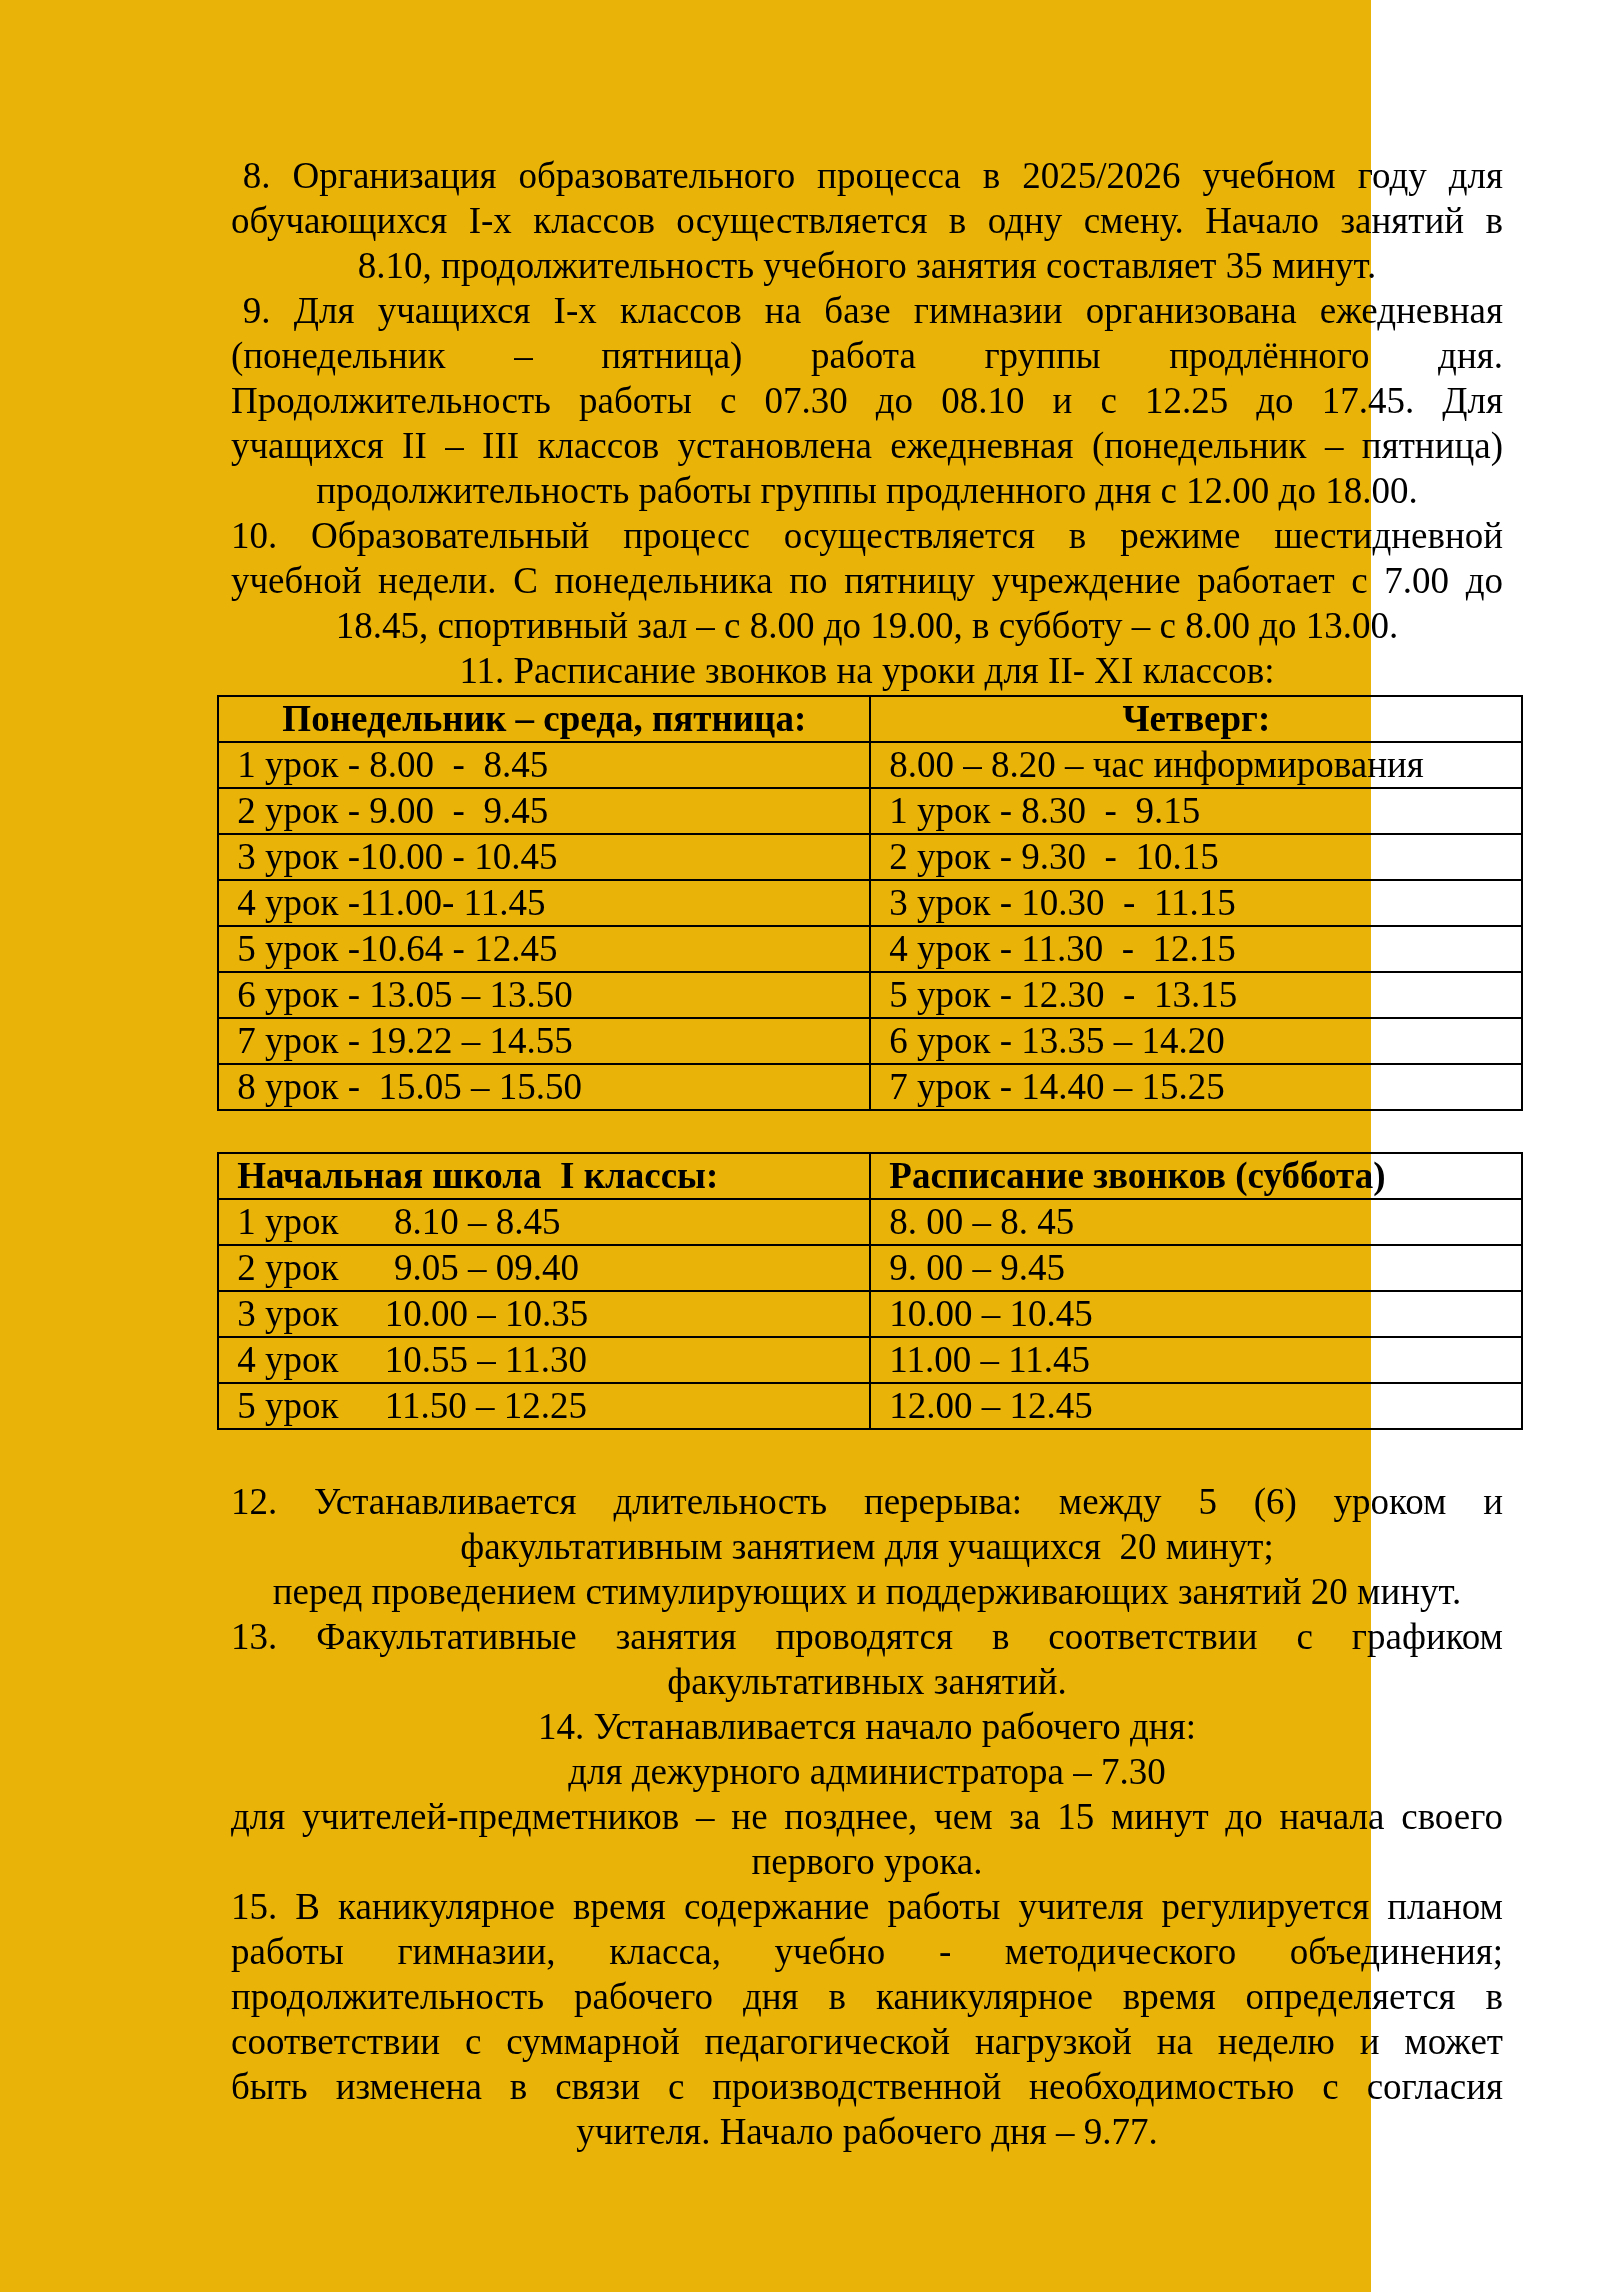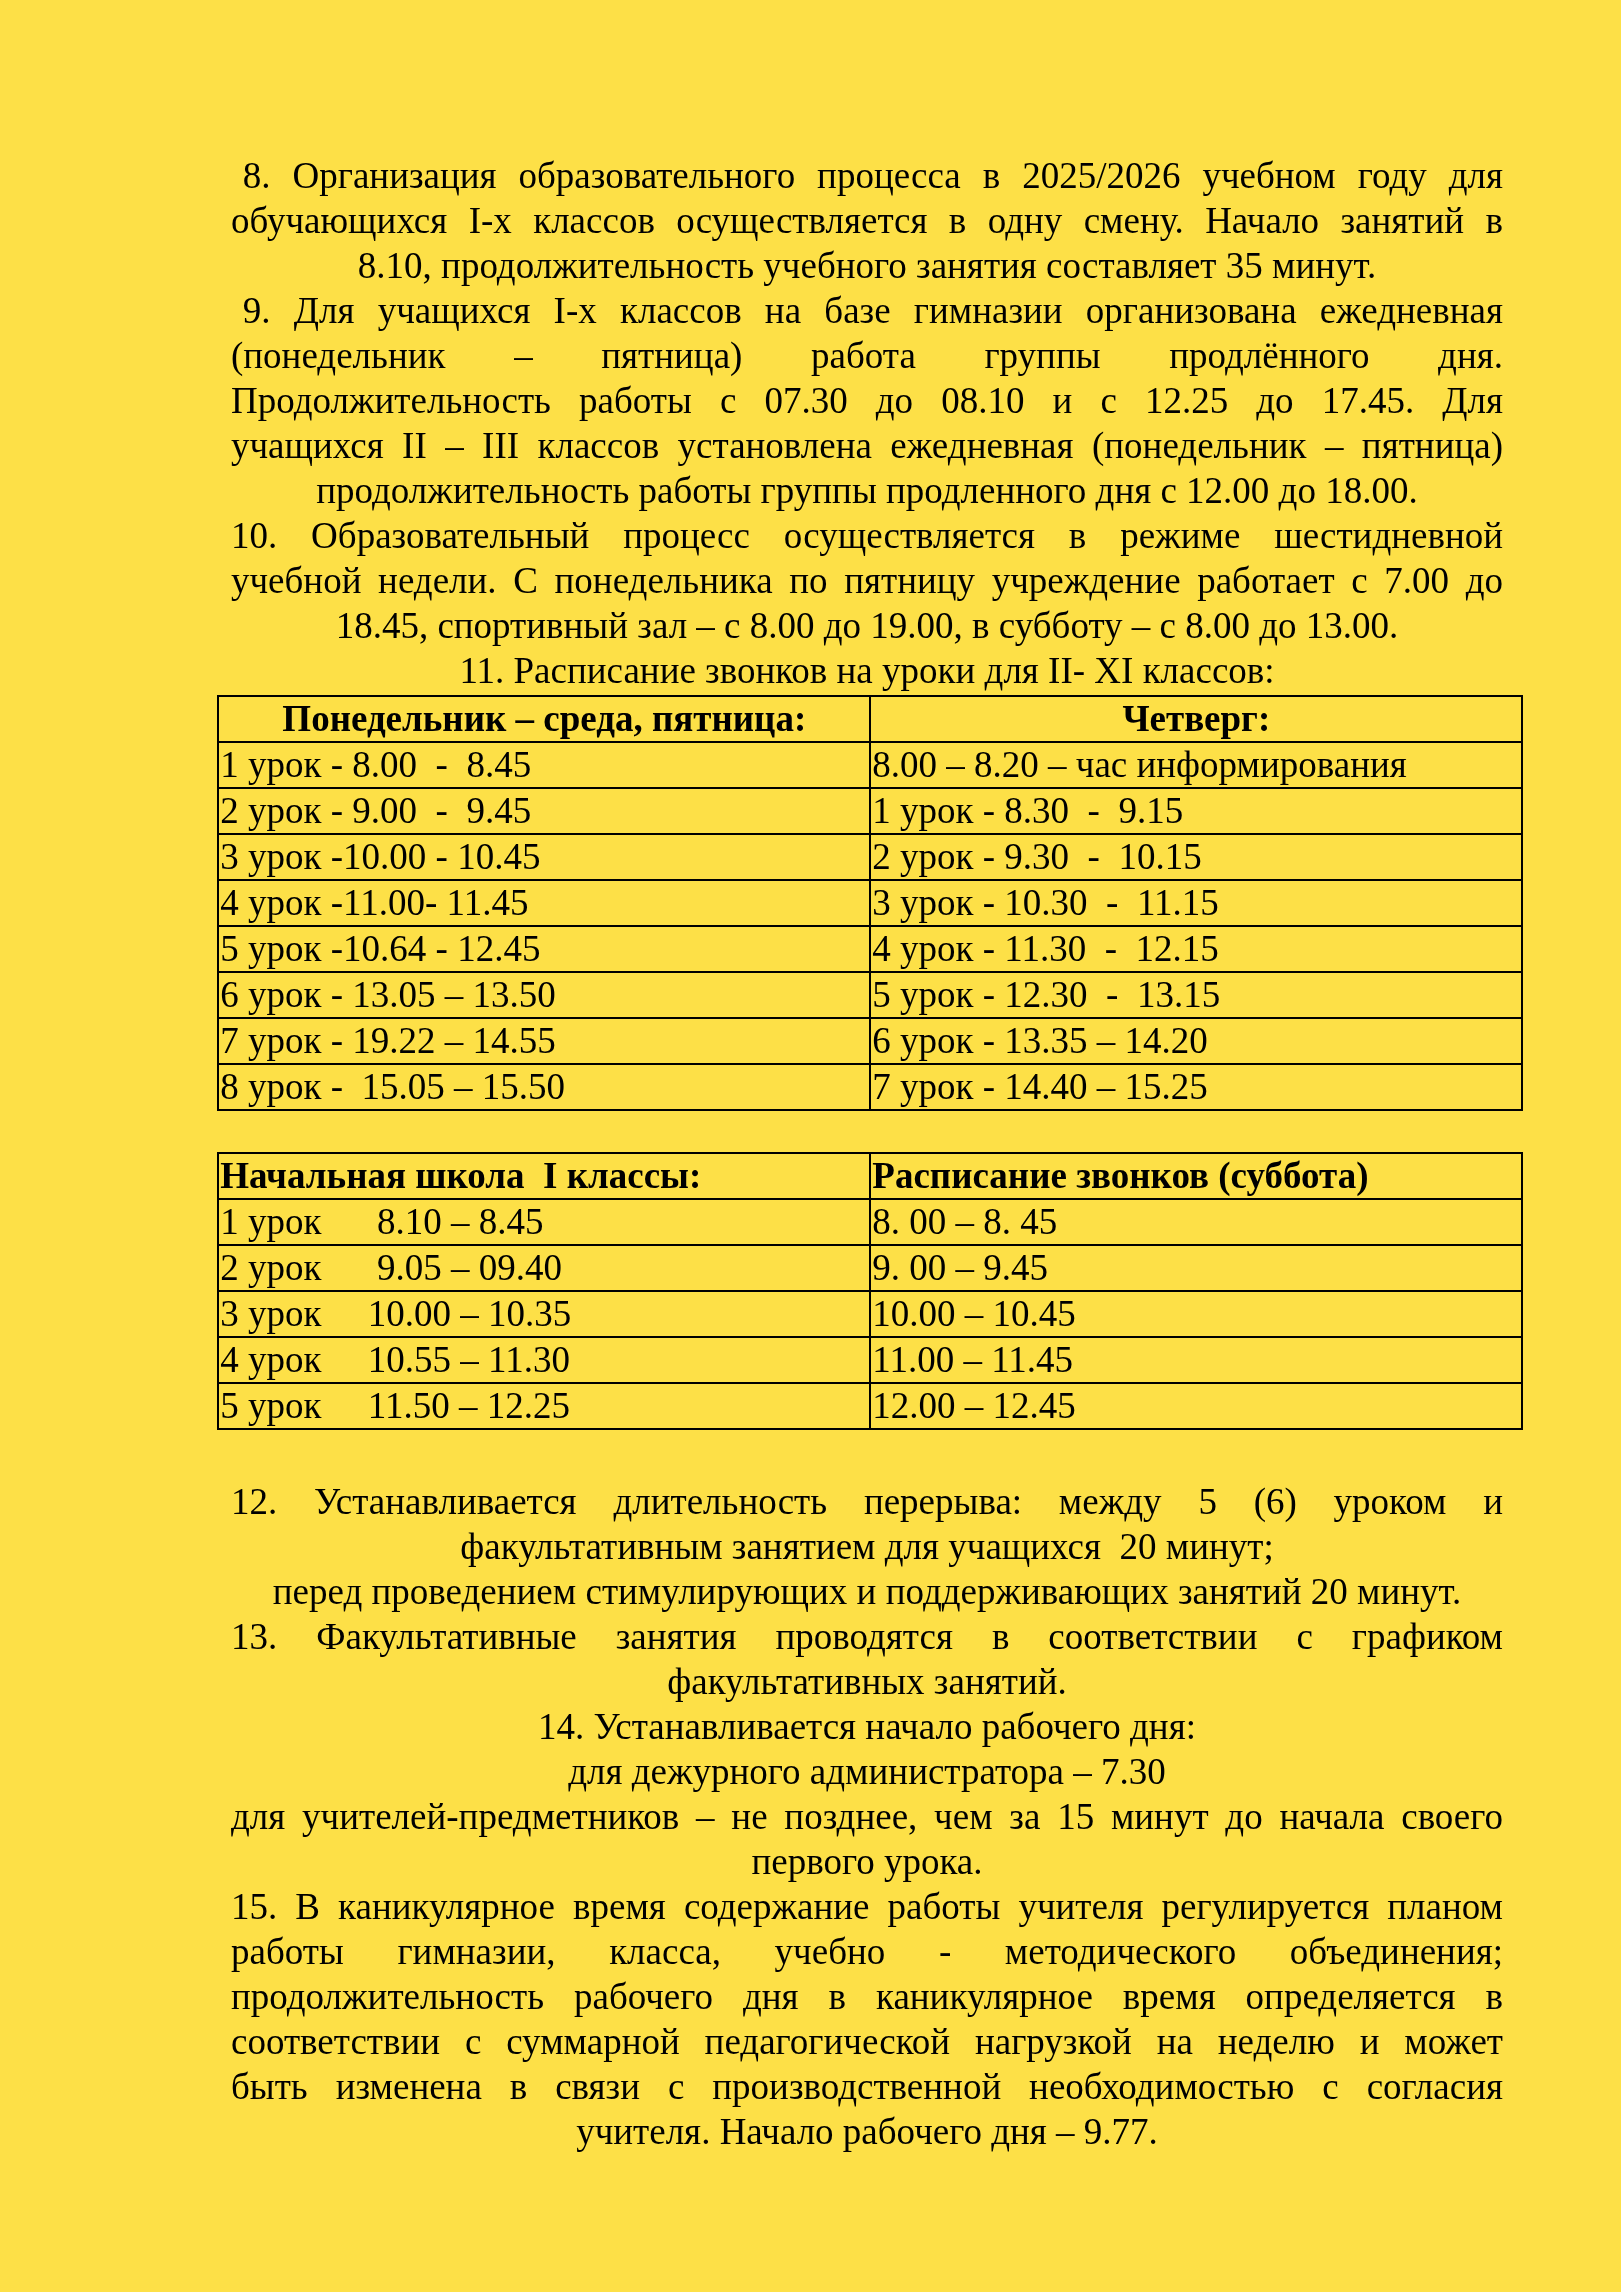--- a/index.html
+++ b/index.html
@@ -4,22 +4,22 @@
 <style>
   html, body { margin: 0; padding: 0; }
   body {
     width: 1621px; height: 2293px;
     background: #ffffff; color: #000000;
     font-family: "Liberation Serif", "DejaVu Serif", serif;
     overflow: hidden;
   }
   .page {
     position: relative;
-    width: 1621px; height: 2293px;
-    background: #fde047;
+    width: 1371px; height: 2293px;
+    background: #eab308;
   }
   .content {
     position: absolute;
     left: 231px; top: 0;
     width: 1272px;
     padding-top: 153px;
   }
   .ln {
     font-size: 37px;
     line-height: 45px;
@@ -37,21 +37,21 @@
     table-layout: fixed;
     width: 1304px;
     margin-left: -13.7px;
     border: 2.9px solid #000;
   }
   table.tbl1 { margin-top: 2px; }
   table.tbl2 { margin-top: 41px; }
   .tbl td, .tbl th {
     border: 2px solid #000;
     height: 42px;
-    padding: 1px 1px;
+    padding: 1px 18px;
     font-size: 37px;
     line-height: 42px;
     vertical-align: middle;
     white-space: pre;
     overflow: hidden;
     font-weight: normal;
   }
   .tbl th { font-weight: bold; }
   .tbl1 th { text-align: center; }
   .tbl2 th { text-align: left; }

